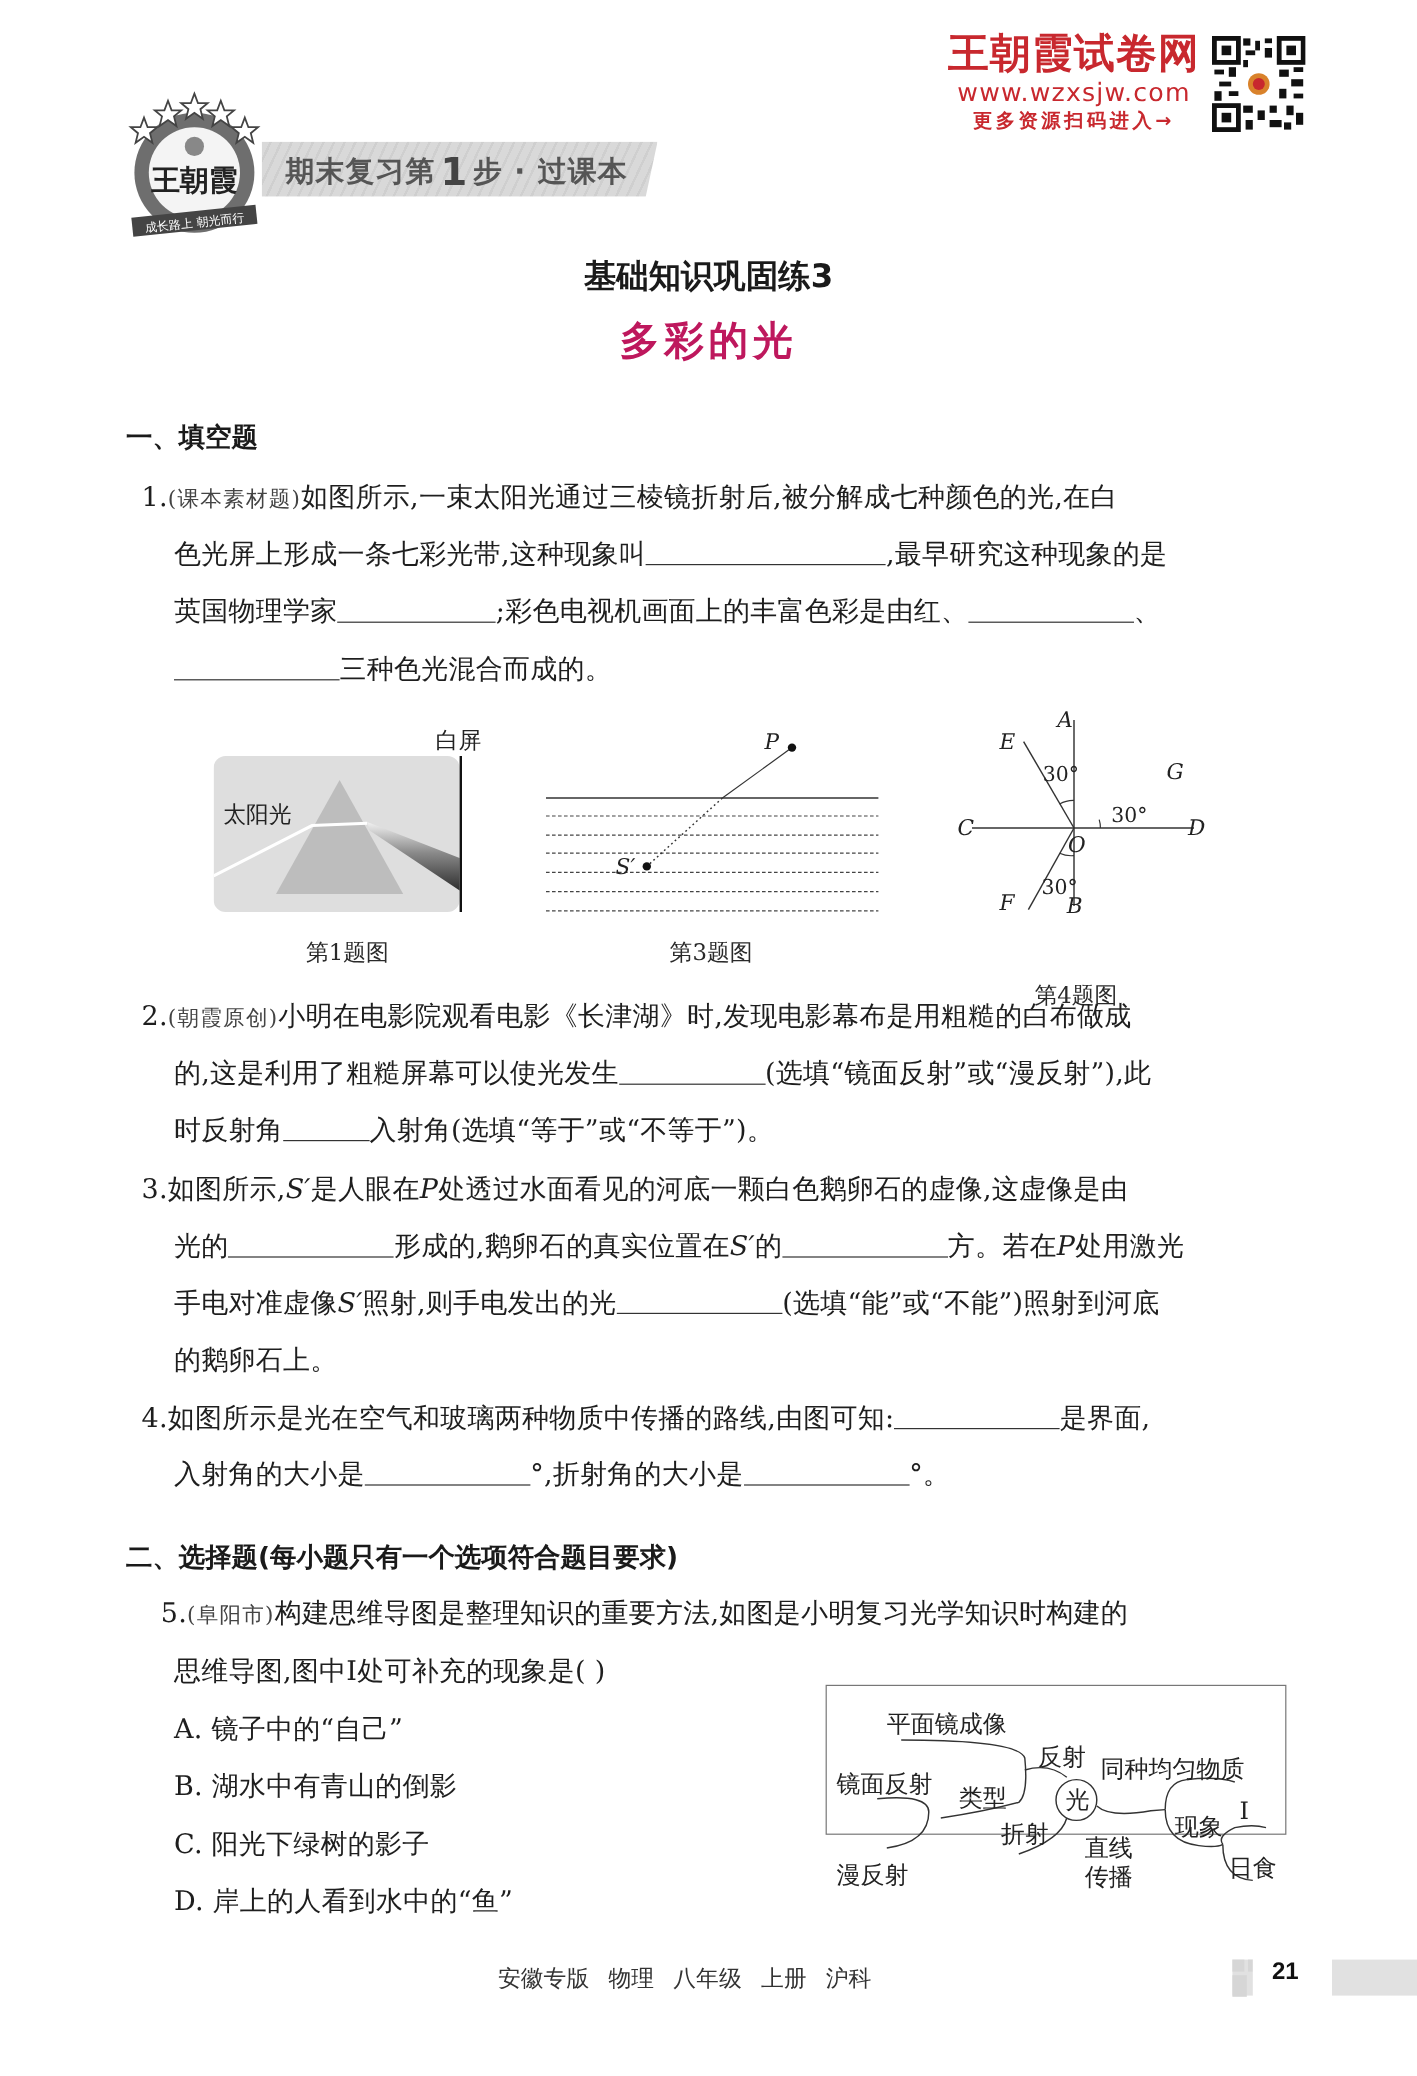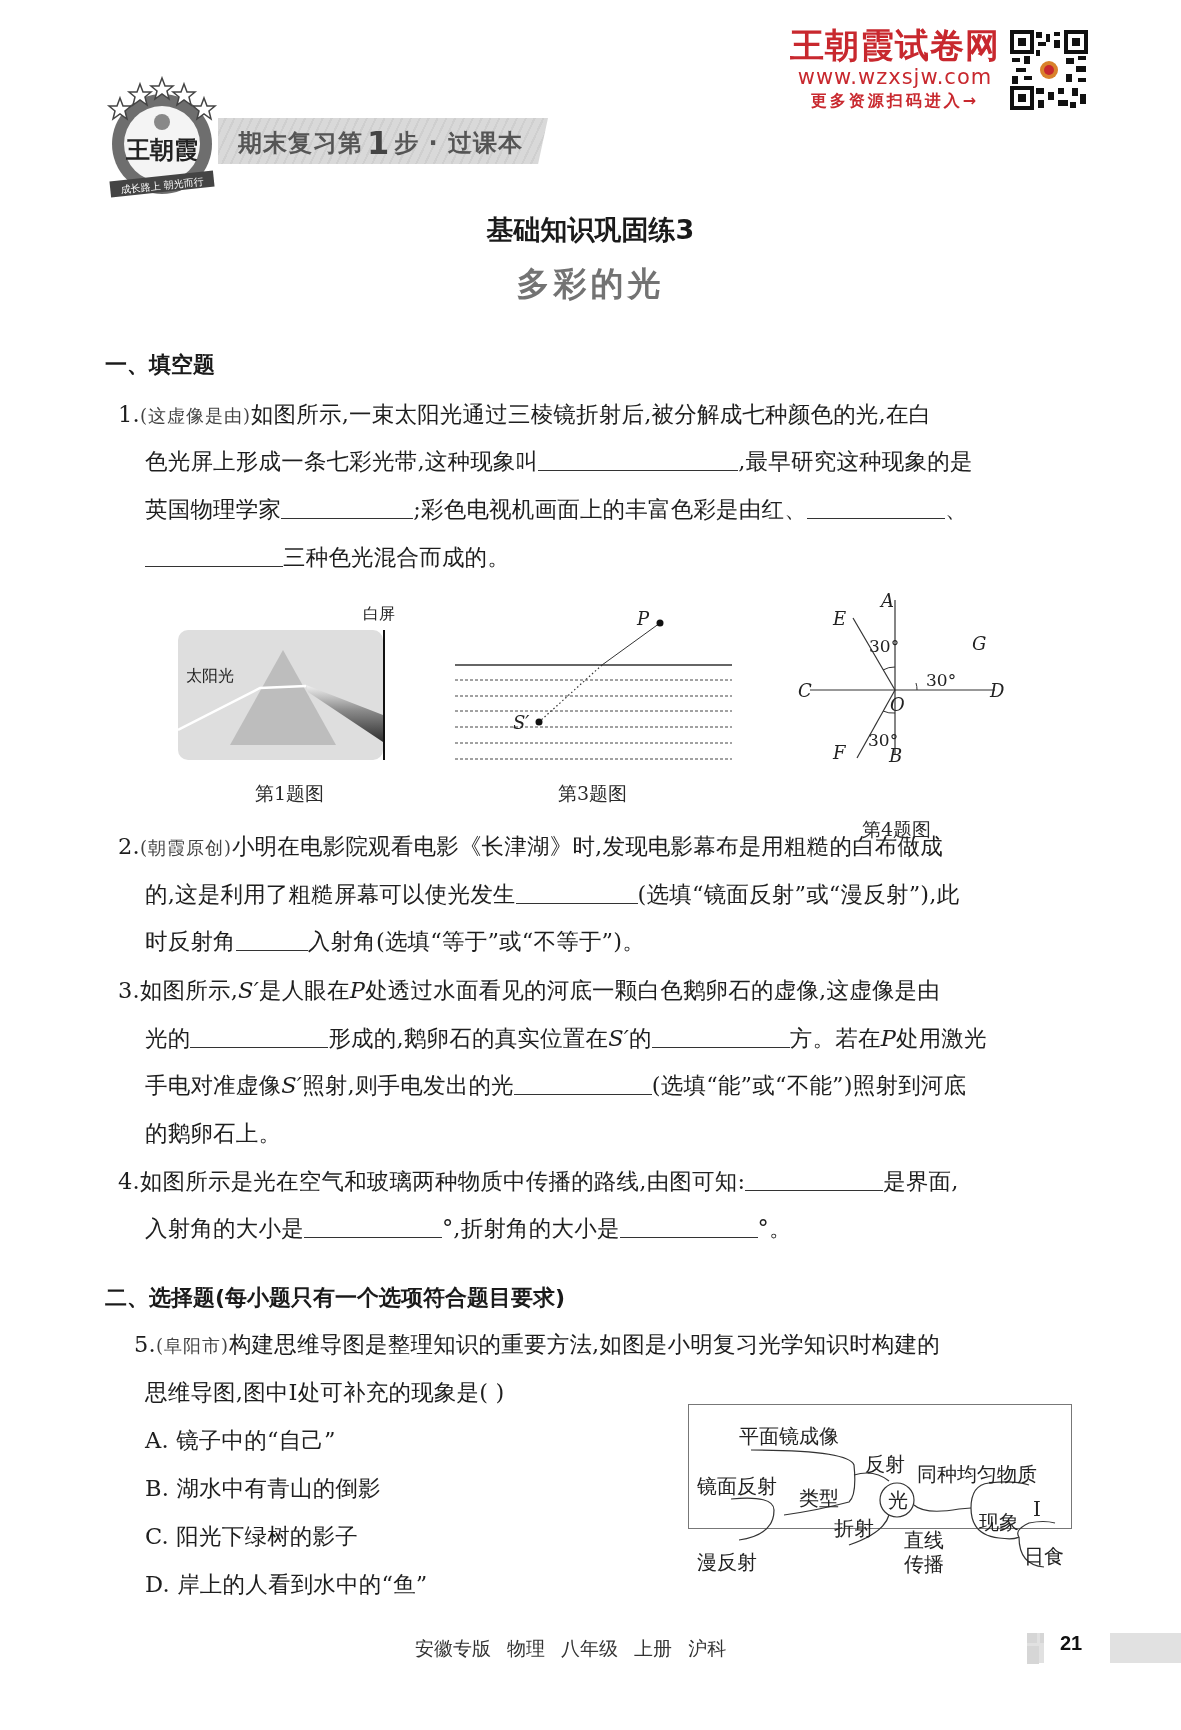--- a/index.html
+++ b/index.html
@@ -20,33 +20,33 @@
   .header-band-text .big { font-size: 32px; color: #444; vertical-align: -3px; margin: 0 4px; }
 
   .site-brand { position: absolute; left: 790px; top: 26px; width: 210px; text-align: center; }
   .site-name { font-family: "DejaVu Sans", sans-serif; font-weight: bold; font-size: 34px; color: #c8282e; letter-spacing: 1px; line-height: 38px; }
   .site-url { font-family: "DejaVu Sans", sans-serif; font-size: 21px; color: #c8282e; line-height: 26px; letter-spacing: 1px; }
   .site-cta { font-family: "DejaVu Sans", sans-serif; font-weight: bold; font-size: 16px; color: #c8282e; line-height: 22px; letter-spacing: 3px; }
   .qr-code { position: absolute; left: 1010px; top: 30px; width: 78px; height: 80px; }
 
   
   .title-sub { position: absolute; left: 0; width: 1181px; top: 212px; text-align: center; font-family: "DejaVu Sans", sans-serif; font-size: 27px; font-weight: bold; color: #1a1a1a; }
-  .title-main { position: absolute; left: 0; width: 1181px; top: 262px; text-align: center; font-family: "DejaVu Sans", sans-serif; font-size: 33px; font-weight: bold; color: #737373; letter-spacing: 4px; }
+  .title-main { position: absolute; left: 0; width: 1181px; top: 262px; text-align: center; font-family: "DejaVu Sans", sans-serif; font-size: 33px; font-weight: bold; color: #be185d; letter-spacing: 4px; }
 
   
   .section-heading { position: absolute; left: 105px; font-family: "DejaVu Sans", sans-serif; font-size: 22px; font-weight: bold; color: #1a1a1a; white-space: nowrap; }
   .line { position: absolute; font-size: 22.5px; white-space: nowrap; color: #1e1e1e; letter-spacing: 0.2px; }
   .src { font-size: 18px; color: #444; letter-spacing: 1px; }
   .blank { display: inline-block; border-bottom: 1.5px solid #333; height: 20px; vertical-align: -2px; }
   .it { font-style: italic; }
 
   
   .fig { position: absolute; }
   .fig-caption { position: absolute; font-size: 19px; color: #2a2a2a; white-space: nowrap; }
-  .fig-label { position: absolute; font-size: 16px; color: #222; white-space: nowrap; }
+  .fig-label { position: absolute; font-size: 19px; color: #222; white-space: nowrap; }
   .geo-label { position: absolute; font-style: italic; font-size: 18px; color: #222; }
   .geo-num { position: absolute; font-size: 17px; color: #222; }
 
   .mindmap-box { position: absolute; left: 688px; top: 1404px; width: 384px; height: 125px; border: 1.5px solid #777; }
   .mm-text { position: absolute; font-size: 20px; color: #222; white-space: nowrap; }
 
   
   .footer-text { position: absolute; left: 415px; top: 1636px; font-size: 19px; color: #333; white-space: nowrap; word-spacing: 10px; }
   .page-band { position: absolute; left: 1027px; top: 1633px; width: 154px; height: 30px; background: #e1e1e1; }
   .page-box { position: absolute; left: 1044px; top: 1631px; width: 66px; height: 33px; background: #fff; }
@@ -122,21 +122,21 @@
     <circle cx="39" cy="40" r="5" fill="#c8282e"></circle>
   </svg>
 </div>
 
 <div class="title-sub">基础知识巩固练3</div>
 <div class="title-main">多彩的光</div>
 
 <div class="section-heading" style="top:350px;">一、填空题</div>
 
 <div class="line" style="left:118px; top:399px;">
-  <span>1.</span><span class="src">(这虚像是由)</span><span>如图所示,一束太阳光通过三棱镜折射后,被分解成七种颜色的光,在白</span>
+  <span>1.</span><span class="src">(课本素材题)</span><span>如图所示,一束太阳光通过三棱镜折射后,被分解成七种颜色的光,在白</span>
 </div>
 <div class="line" style="left:145px; top:446px;">
   <span>色光屏上形成一条七彩光带,这种现象叫</span><span class="blank" style="width:200px;"></span><span>,最早研究这种现象的是</span>
 </div>
 <div class="line" style="left:145px; top:494px;">
   <span>英国物理学家</span><span class="blank" style="width:132px;"></span><span>;彩色电视机画面上的丰富色彩是由红、</span><span class="blank" style="width:138px;"></span><span>、</span>
 </div>
 <div class="line" style="left:145px; top:542px;">
   <span class="blank" style="width:138px;"></span><span>三种色光混合而成的。</span>
 </div>

